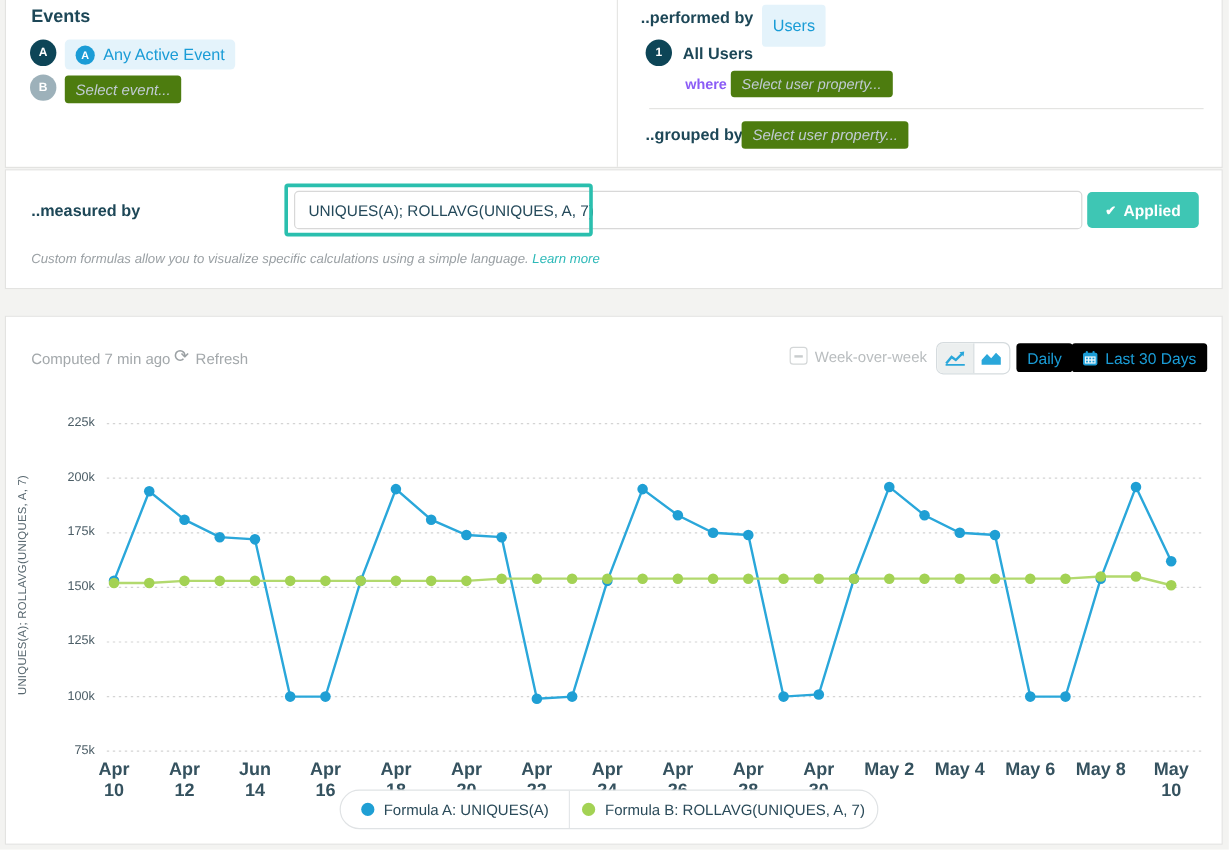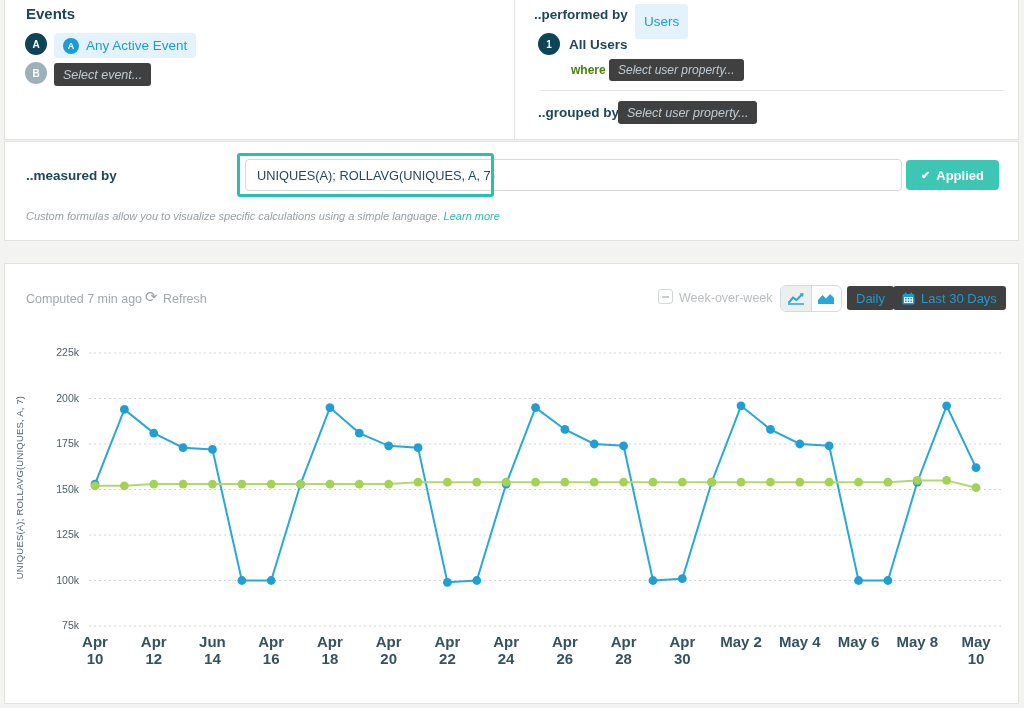--- a/index.html
+++ b/index.html
@@ -9,21 +9,21 @@
   .card { position:absolute; background:#fff; border:1px solid #e3e3e1; }
   .abs { position:absolute; }
 
   
   .badge { width:22px; height:22px; border-radius:50%; color:#fff; font-size:10px; font-weight:bold;
            display:flex; align-items:center; justify-content:center; }
   .badge.dark { background:#0d4557; }
   .badge.grey { background:#9db1ba; }
   .pill { display:inline-flex; align-items:center; border-radius:3px; padding:0 9px; }
   .pill.blue { background:#e4f3fb; color:#1a9cd6; font-size:13.5px; }
-  .pill.ghost { background:#404040; color:#c0cbd3; font-size:12.5px; font-style:italic; }
+  .pill.ghost { background:#4d7c0f; color:#c0cbd3; font-size:12.5px; font-style:italic; }
   .bold-label { color:#1d4757; font-weight:bold; font-size:13.5px; }
 
   
   .formula-input { position:absolute; left:240px; top:17px; width:657px; height:32px;
                    border:1px solid #d8d8d8; border-radius:4px; background:#fff;
                    font-size:12.8px; color:#24495a; padding:0 11px; display:flex; align-items:center;
                    font-family:"Liberation Sans", sans-serif; }
   .highlight-box { position:absolute; left:232px; top:11px; width:257px; height:44px;
                    border:3px solid #2abfae; border-radius:3px; pointer-events:none; }
   .applied-btn { position:absolute; left:901px; top:18px; width:93px; height:30px;
@@ -36,21 +36,21 @@
   
   .muted { color:#a3a8ab; font-size:12.5px; }
   .wow-box { position:absolute; left:653px; top:25px; width:15px; height:15px; border:1.5px solid #d4d7d8;
              border-radius:3px; display:flex; align-items:center; justify-content:center; }
   .wow-dash { width:7px; height:2px; background:#c9cdce; }
   .toggle-group { position:absolute; left:775px; top:21px; width:62px; height:27px; border:1px solid #d5dbde;
                   border-radius:6px; display:flex; overflow:hidden; background:#fff; }
   .toggle-seg { flex:1; display:flex; align-items:center; justify-content:center; cursor:pointer; }
   .toggle-seg.active { background:#ecefef; }
   .toggle-seg + .toggle-seg { border-left:1px solid #d5dbde; }
-  .ctrl-pill { position:absolute; height:24px; background:#404040; color:#1a9cd6; font-size:13px;
+  .ctrl-pill { position:absolute; height:24px; background:#000000; color:#1a9cd6; font-size:13px;
                border-radius:3px; display:flex; align-items:center; padding:0 9px; gap:6px; cursor:pointer; }
 
   
   .ytick { position:absolute; left:24px; width:50px; text-align:right; font-size:10.5px; color:#4c5e67; }
   .xtick { position:absolute; width:46px; text-align:center; font-size:15px; font-weight:bold; color:#35525f; top:369px; }
   .y-axis-title { position:absolute; left:-136px; top:218px; width:300px; text-align:center;
                   transform:rotate(-90deg); font-size:9.5px; color:#56666e; letter-spacing:0.2px; }
   .legend { position:absolute; left:278px; top:394px; width:449px; height:33px; background:#fff;
             border:1px solid #e0e3e5; border-radius:17px; display:flex; align-items:stretch; }
   .legend-item { display:flex; align-items:center; justify-content:center; gap:8px; font-size:12.5px; color:#2a4a59; }
@@ -87,21 +87,21 @@
     <div class="abs bold-label" style="left:529px; top:7px;">..performed by</div>
     <div class="abs pill blue" style="left:630px; top:4px; height:35px;">
       <span>Users</span>
     </div>
 
     <div class="abs badge dark" style="left:533px; top:33px;">
       <span>1</span>
     </div>
     <div class="abs bold-label" style="left:564px; top:37px;">All Users</div>
 
-    <div class="abs" style="left:566px; top:63px; font-size:12px; font-weight:600; color:#4d7c0f;">where</div>
+    <div class="abs" style="left:566px; top:63px; font-size:12px; font-weight:600; color:#8b5cf6;">where</div>
     <div class="abs pill ghost" style="left:604px; top:59px; height:22px; font-size:12px;">
       <span>Select user property...</span>
     </div>
 
     <div class="abs" style="left:536px; top:90px; width:462px; height:1px; background:#e4e4e2;"></div>
 
     <div class="abs bold-label" style="left:533px; top:105px;">..grouped by</div>
     <div class="abs pill ghost" style="left:613px; top:101px; height:23px;">
       <span>Select user property...</span>
     </div>
@@ -269,14 +269,24 @@
         <circle cx="684.4341000000001" cy="141.22" r="4.4" fill="#a3d254"></circle>
         <circle cx="713.8008" cy="141.22" r="4.4" fill="#a3d254"></circle>
         <circle cx="743.1675" cy="141.22" r="4.4" fill="#a3d254"></circle>
         <circle cx="772.5342" cy="141.22" r="4.4" fill="#a3d254"></circle>
         <circle cx="801.9009000000001" cy="141.22" r="4.4" fill="#a3d254"></circle>
         <circle cx="831.2676" cy="139.4" r="4.4" fill="#a3d254"></circle>
         <circle cx="860.6343" cy="139.4" r="4.4" fill="#a3d254"></circle>
         <circle cx="890.0010000000001" cy="146.68" r="4.4" fill="#a3d254"></circle>
       </svg>
 
+    <div class="legend">
+      <div class="legend-item">
+        <span class="legend-dot" style="background:#1f9fd4;"></span>
+        <span>Formula A: UNIQUES(A)</span>
+      </div>
+      <div class="legend-item">
+        <span class="legend-dot" style="background:#a3d254;"></span>
+        <span>Formula B: ROLLAVG(UNIQUES, A, 7)</span>
+      </div>
+    </div>
   </div>
 </div>
 
 </body></html>

